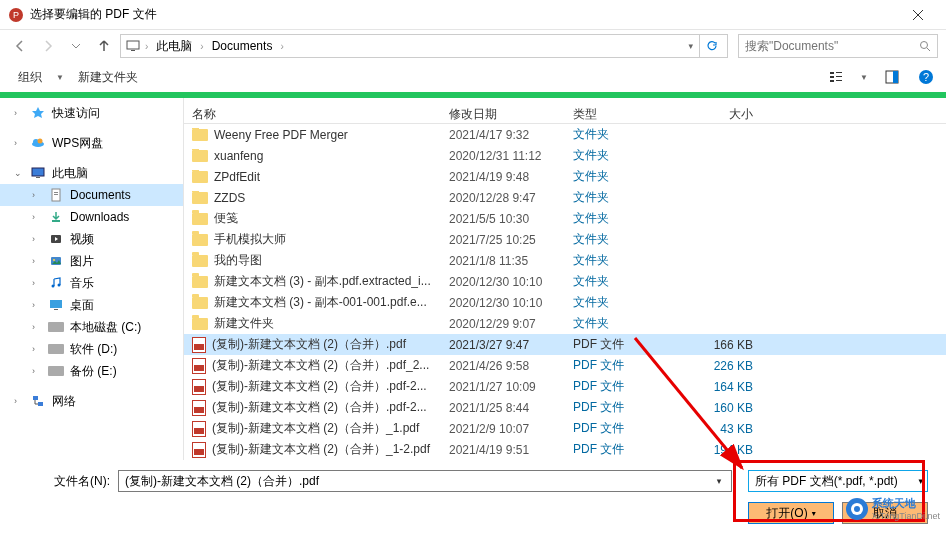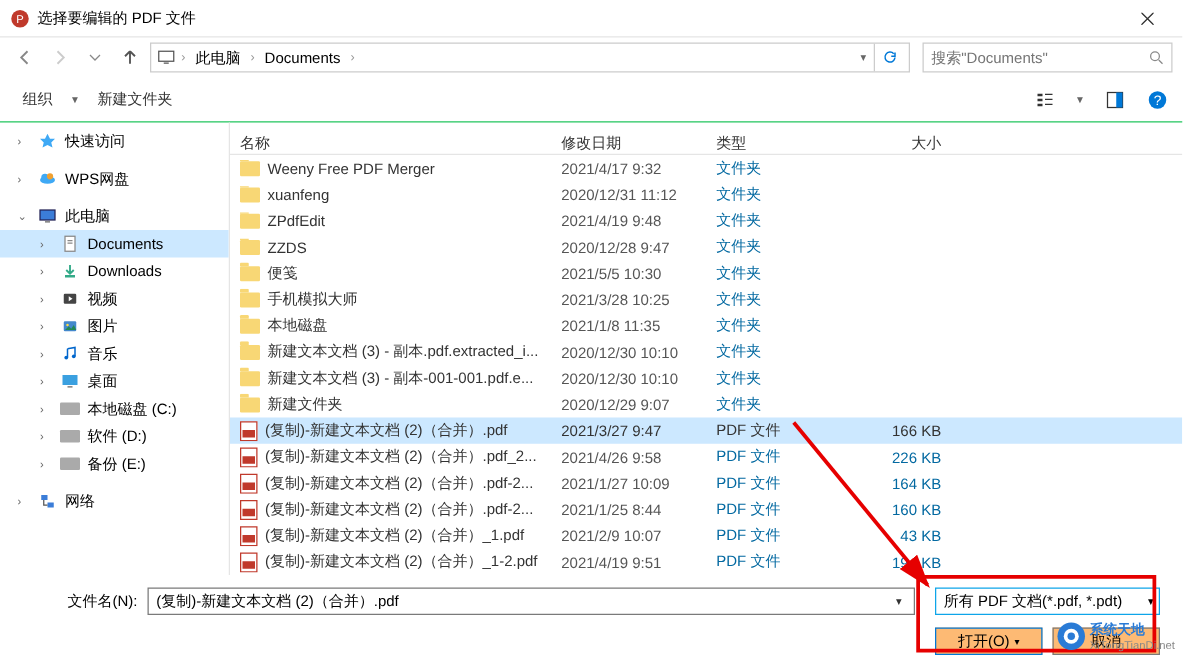--- a/index.html
+++ b/index.html
@@ -14,21 +14,21 @@
 .nav-btn { width: 24px; height: 24px; display: flex; align-items: center; justify-content: center; color: #888; }
 .nav-btn.enabled { color: #0078d7; }
 .breadcrumb { flex: 1; height: 24px; border: 1px solid #ccc; display: flex; align-items: center; padding: 0 4px; gap: 2px; }
 .bc-icon { width: 16px; height: 16px; display: inline-flex; align-items: center; justify-content: center; }
 .bc-sep { color: #999; font-size: 10px; padding: 0 2px; }
 .bc-item { padding: 2px 4px; font-size: 12px; }
 .bc-refresh { border-left: 1px solid #ccc; width: 24px; height: 22px; display: flex; align-items: center; justify-content: center; color: #0078d7; }
 .searchbox { width: 200px; height: 24px; border: 1px solid #ccc; display: flex; align-items: center; padding: 0 6px; margin-left: 6px; color: #888; }
 .searchbox input { border: none; outline: none; flex: 1; font-size: 12px; color: #888; }
 
-.toolbar { height: 36px; display: flex; align-items: center; padding: 0 10px 0 18px; gap: 14px; border-bottom: 1px solid #22c55e; }
+.toolbar { height: 36px; display: flex; align-items: center; padding: 0 10px 0 18px; gap: 14px; border-bottom: 6px solid #22c55e; }
 .toolbar .tlabel { font-size: 12px; color: #0078d7; }
 .toolbar .tlabel.plain { color: #333; }
 .toolbar .spacer { flex: 1; }
 .toolbar .ticon { width: 20px; height: 20px; display: flex; align-items: center; justify-content: center; color: #0078d7; }
 
 .main { display: flex; height: 362px; }
 .sidebar { width: 184px; border-right: 1px solid #e5e5e5; overflow: hidden; padding-top: 4px; }
 .tree-item { display: flex; align-items: center; height: 22px; padding-left: 14px; gap: 6px; font-size: 12px; cursor: pointer; }
 .tree-item.level1 { padding-left: 32px; }
 .tree-item.selected { background: #cce8ff; }
@@ -359,28 +359,28 @@
           </div>
           <div class="cell-date">2021/5/5 10:30</div>
           <div class="cell-type">文件夹</div>
           <div class="cell-size"></div>
         </div>
         <div class="row">
           <div class="cell-name">
             <span class="folder-icon"></span>
             <span>手机模拟大师</span>
           </div>
-          <div class="cell-date">2021/3/28 10:25</div>
-          <div class="cell-type">文件夹</div>
-          <div class="cell-size"></div>
-        </div>
-        <div class="row">
-          <div class="cell-name">
-            <span class="folder-icon"></span>
-            <span>本地磁盘</span>
+          <div class="cell-date">2021/7/25 10:25</div>
+          <div class="cell-type">文件夹</div>
+          <div class="cell-size"></div>
+        </div>
+        <div class="row">
+          <div class="cell-name">
+            <span class="folder-icon"></span>
+            <span>我的导图</span>
           </div>
           <div class="cell-date">2021/1/8 11:35</div>
           <div class="cell-type">文件夹</div>
           <div class="cell-size"></div>
         </div>
         <div class="row">
           <div class="cell-name">
             <span class="folder-icon"></span>
             <span>新建文本文档 (3) - 副本.pdf.extracted_i...</span>
           </div>

